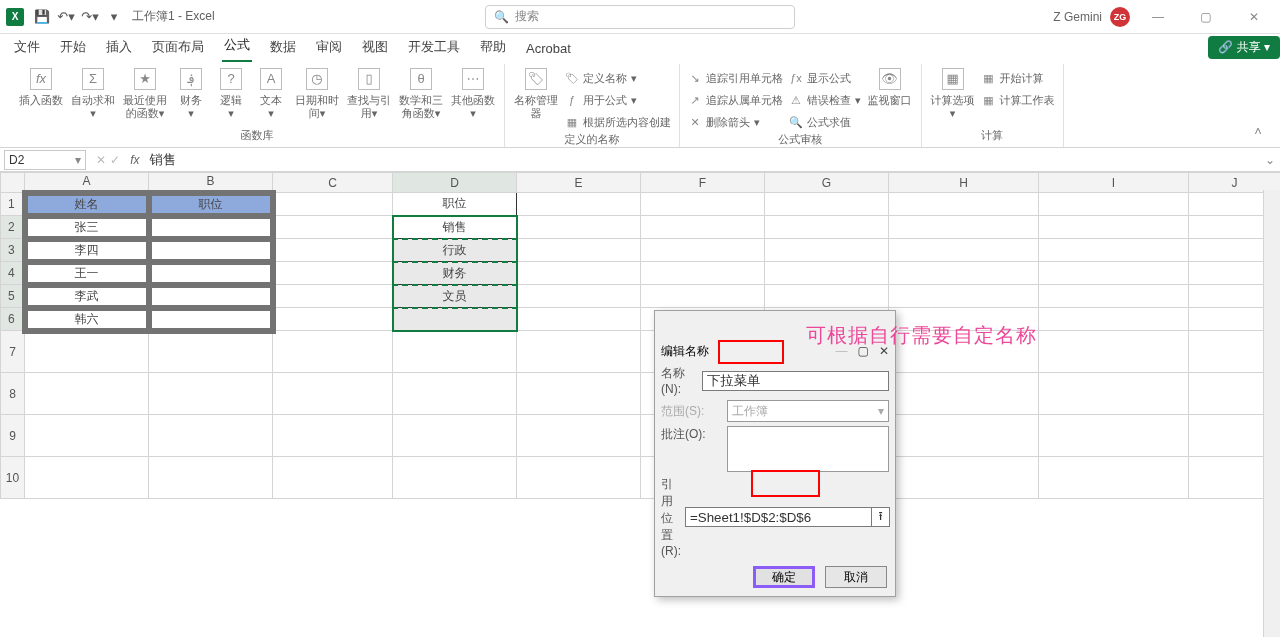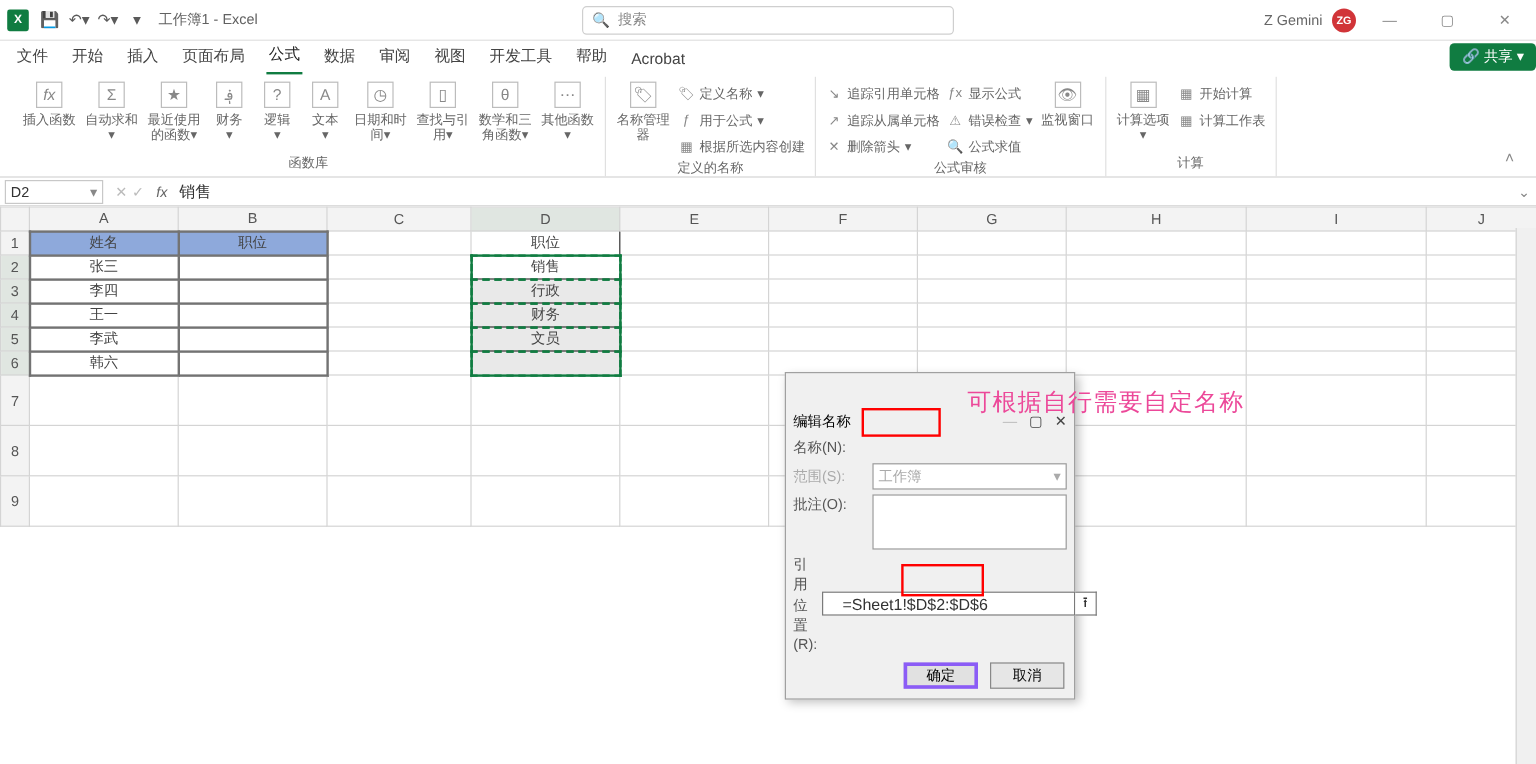--- a/index.html
+++ b/index.html
@@ -280,21 +280,21 @@
     .sel-border-left { border-left: 2px solid #107c41 !important; }
     .sel-border-right { border-right: 2px solid #107c41 !important; }
     .sel-border-bottom { border-bottom: 2px solid #107c41 !important; }
     .dashed {
         outline: 2px dashed #107c41;
         outline-offset: -1px;
     }
     .sel-fill { background: #e9e9e9 !important; }
     th.col-sel { background: #e0e6e1 !important; }
     th.row-sel { background: #e0e6e1 !important; }
-    .thin-black td.ab { border: 2px solid #737373; margin-top: 16px; }
+    .thin-black td.ab { border: 6px solid #737373; margin-top: 16px; }
     .thin-black-d td.dd { border: 1px solid #333; }
     .scroll-v {
         position: absolute;
         right: 0;
         top: 18px;
         width: 17px;
         bottom: 0;
         background: #f0f0f0;
         border-left: 1px solid #d4d4d4;
     }
@@ -357,21 +357,21 @@
         border: 1px solid #999;
         background: #fff;
         resize: none;
     }
     .dlg-ref-wrap { display: flex; flex: 1; }
     .dlg-ref {
         flex: 1;
         height: 20px;
         border: 1px solid #7a7a7a;
         background: #fff;
-        padding: 0 16px;
+        padding: 0 4px;
         color: #333;
     }
     .collapse-btn {
         width: 18px;
         height: 20px;
         border: 1px solid #7a7a7a;
         border-left: none;
         background: #fff;
         display: flex;
         align-items: center;
@@ -740,37 +740,51 @@
           <td></td>
           <td></td>
           <td></td>
           <td></td>
           <td></td>
           <td></td>
           <td></td>
           <td></td>
           <td></td>
         </tr>
+  <tr>
+          <th class="row-hdr">10</th>
+          <td style="height:42px"></td>
+          <td></td>
+          <td></td>
+          <td></td>
+          <td></td>
+          <td></td>
+          <td></td>
+          <td></td>
+          <td></td>
+          <td></td>
+        </tr>
  </tbody>
     </table>
  <div class="scroll-v"></div>
 </div>
 
 <div class="dialog">
     <div class="dialog-title">
         <span>编辑名称</span>
         <div class="wbtns">
             <span style="color:#bbb">—</span>
             <span>▢</span>
             <span>✕</span>
         </div>
     </div>
     <div class="dialog-body">
         <div class="dlg-row">
             <label>名称(N):</label>
+            <input class="dlg-input" value="下拉菜单" style="">
         </div>
         <div class="dlg-row">
             <label style="color:#aaa">范围(S):</label>
             <div class="dlg-select" style="color:#aaa">
                 <span>工作簿</span>
                 <span>▾</span>
             </div>
         </div>
         <div class="dlg-row" style="align-items:flex-start">
             <label>批注(O):</label>

